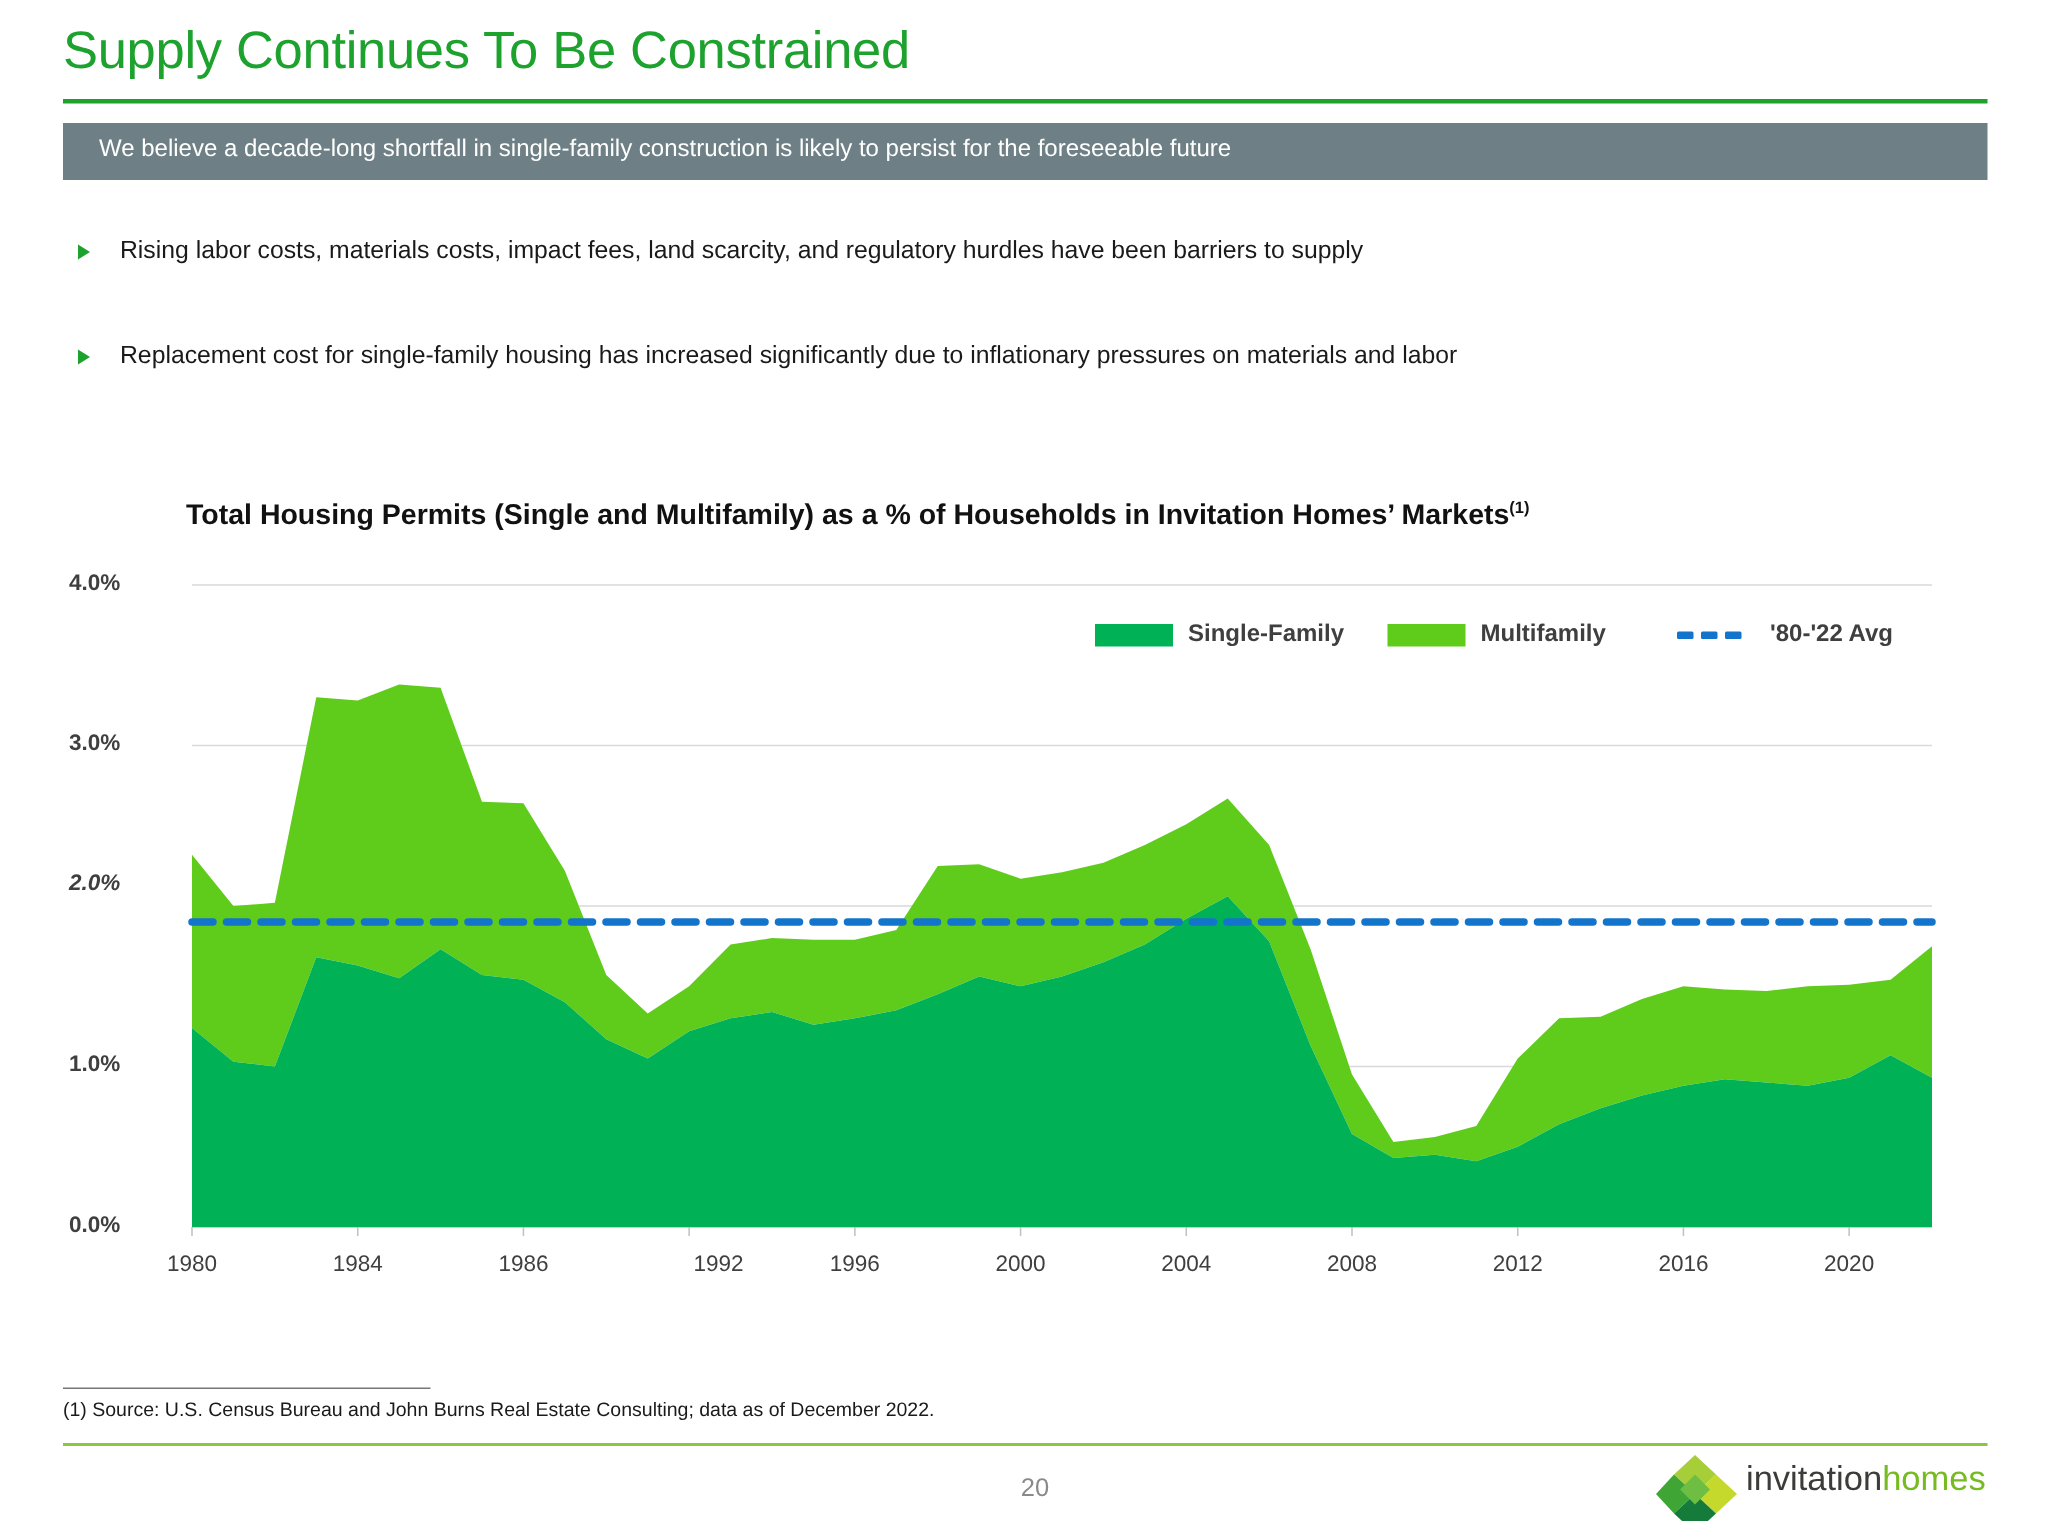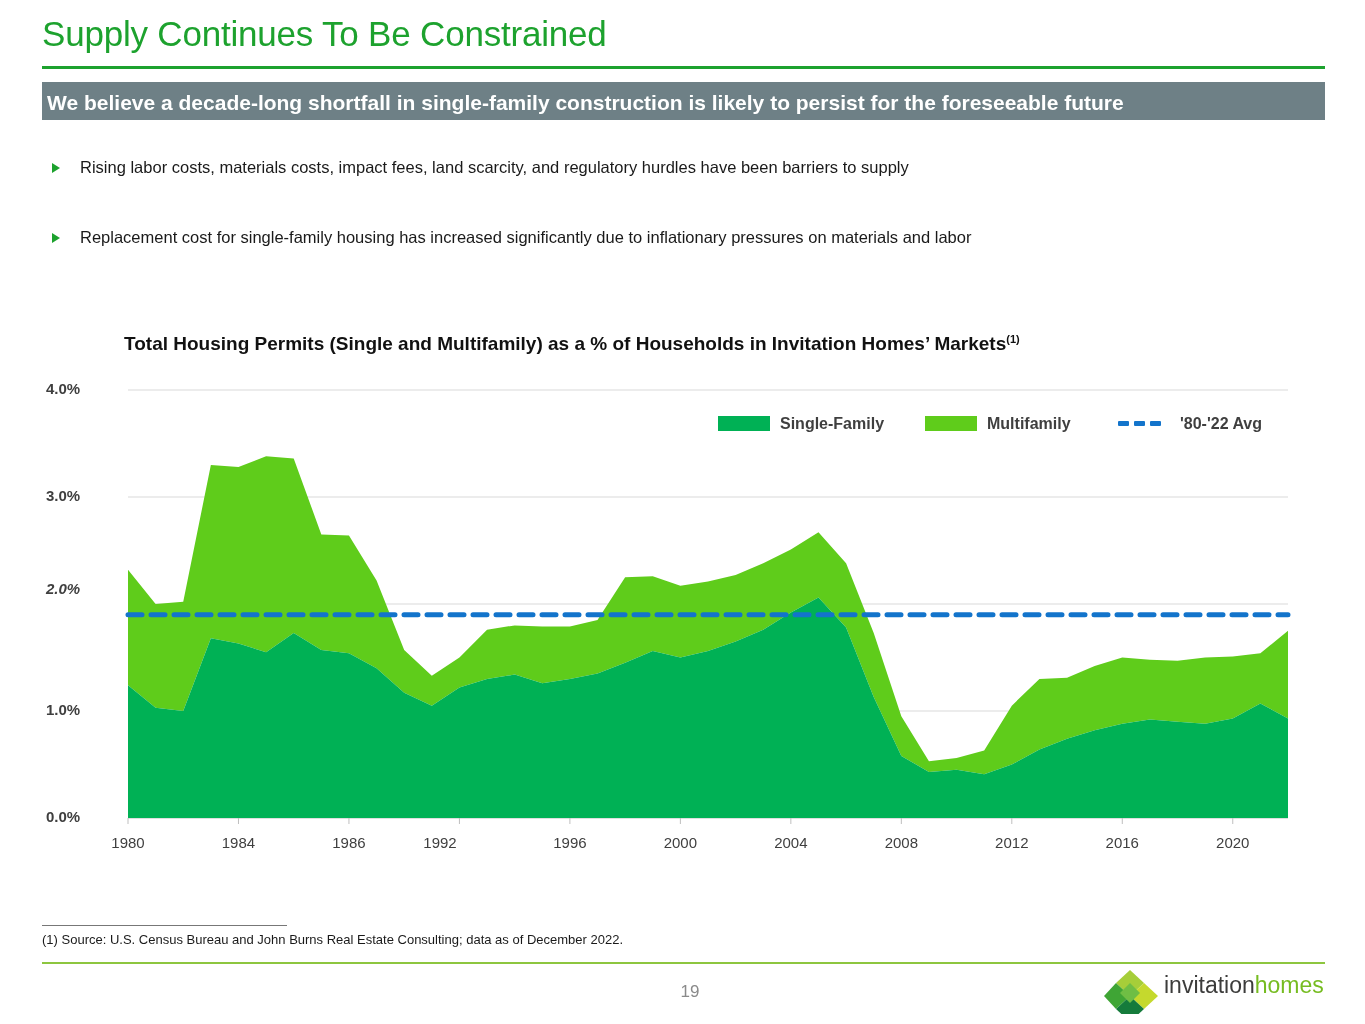--- a/index.html
+++ b/index.html
@@ -38,24 +38,24 @@
   .subtitle-bar {
     position: absolute;
     left: 42px;
     top: 82px;
     width: 1283px;
     height: 38px;
     background: #6E8086;
   }
   .subtitle-bar span {
     position: absolute;
-    left: 5px;
+    left: 24px;
     top: 9px;
-    font-size: 21px;
-    font-weight: bold;
+    font-size: 16px;
+    font-weight: normal;
     color: #ffffff;
     white-space: nowrap;
   }
 
   
   .bullet {
     position: absolute;
     left: 52px;
     font-size: 16.5px;
     color: #1a1a1a;
@@ -275,46 +275,46 @@
     <div class="ytick" style="left: 46px; top: 808px;">0.0%</div>
     <div class="ytick" style="left: 46px; top: 701px;">1.0%</div>
     <div class="ytick" style="left: 46px; top: 580px; font-style: italic;">2.0%</div>
     <div class="ytick" style="left: 46px; top: 487px;">3.0%</div>
     <div class="ytick" style="left: 46px; top: 380px;">4.0%</div>
   </div>
 <div id="xtick-host">
     <div class="xtick" style="left: 98px;">1980</div>
     <div class="xtick" style="left: 208.476px;">1984</div>
     <div class="xtick" style="left: 318.952px;">1986</div>
-    <div class="xtick" style="left: 410px;">1992</div>
+    <div class="xtick" style="left: 449px;">1992</div>
     <div class="xtick" style="left: 539.905px;">1996</div>
     <div class="xtick" style="left: 650.381px;">2000</div>
     <div class="xtick" style="left: 760.857px;">2004</div>
     <div class="xtick" style="left: 871.333px;">2008</div>
     <div class="xtick" style="left: 981.81px;">2012</div>
     <div class="xtick" style="left: 1092.29px;">2016</div>
     <div class="xtick" style="left: 1202.76px;">2020</div>
   </div>
 
 <div id="legend">
-  <div class="lg-item" style="left:0px;text-align:right;">
+  <div class="lg-item" style="left:12px;text-align:right;">
     <span class="lg-swatch" style="background: rgb(0, 177, 85);"></span><span class="lg-label">Single-Family</span>
   </div>
   <div class="lg-item" style="left:207px;">
     <span class="lg-swatch" style="background: rgb(95, 204, 27);"></span><span class="lg-label">Multifamily</span>
   </div>
   <div class="lg-item" style="left:400px;">
     <span class="lg-dash"><i style="background: rgb(19, 116, 203);"></i><i style="background: rgb(19, 116, 203);"></i><i style="background: rgb(19, 116, 203);"></i></span><span class="lg-label">'80-'22 Avg</span>
   </div>
 </div>
 
 <div class="foot-rule"></div>
 <div class="footnote">(1) Source: U.S. Census Bureau and John Burns Real Estate Consulting; data as of December 2022.</div>
 <div class="bottom-rule"></div>
-<div class="page-num">19</div>
+<div class="page-num">20</div>
 
 <svg id="logo" viewBox="0 0 228 48">
   <g transform="translate(8,4)">
     <polygon points="26,0 40,13 26,26 12,13" fill="#A6CE39"></polygon>
     <polygon points="40,13 54,26 40,39 26,26" fill="#C5D92D"></polygon>
     <polygon points="12,13 26,26 12,39 0,26" fill="#3FA535"></polygon>
     <polygon points="26,26 40,39 26,52 12,39" fill="#157B3B"></polygon>
     <polygon points="26,13 36,23 26,33 16,23" fill="#6FBE44"></polygon>
   </g>
   <foreignObject x="68" y="6" width="160" height="34">

